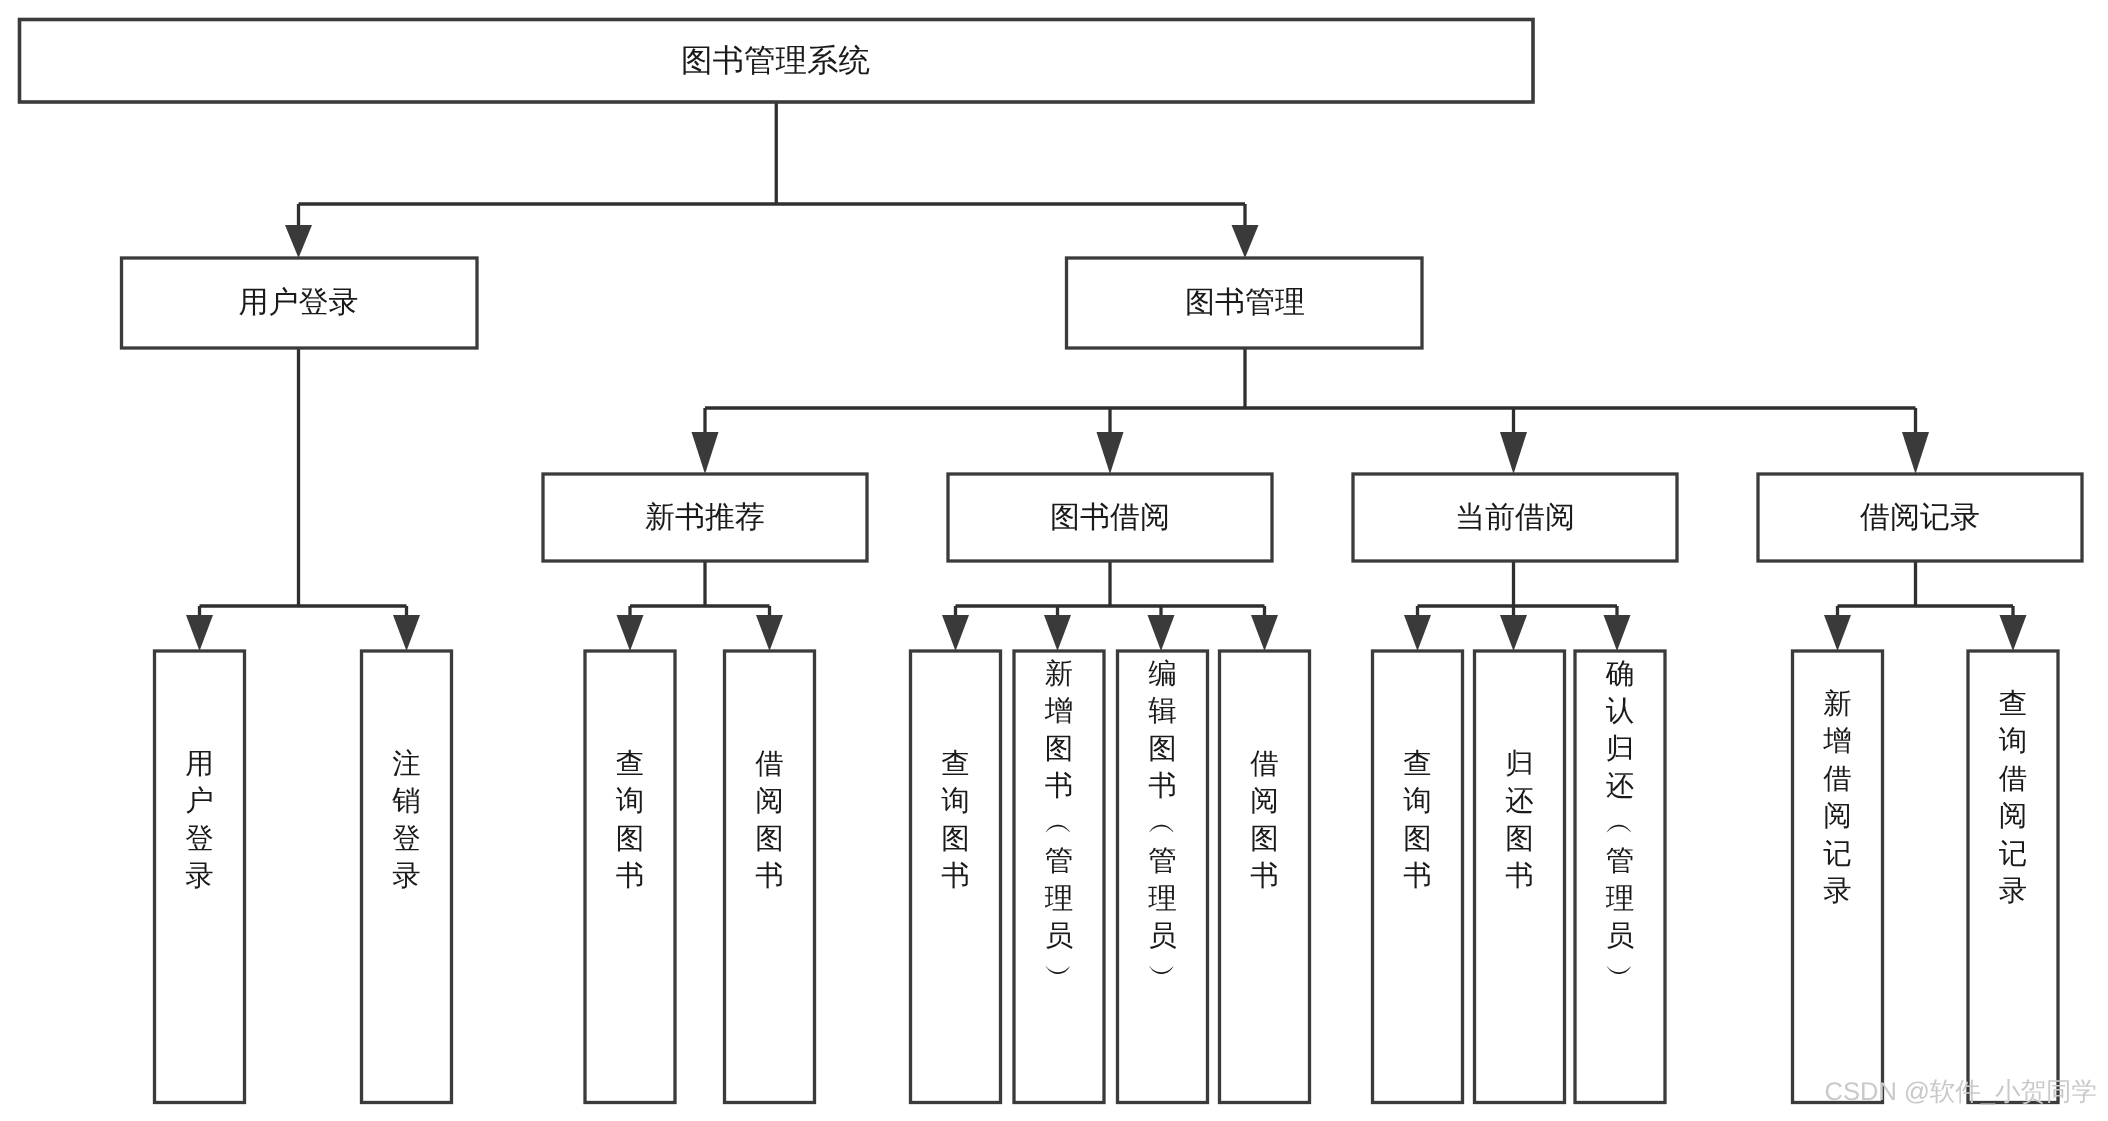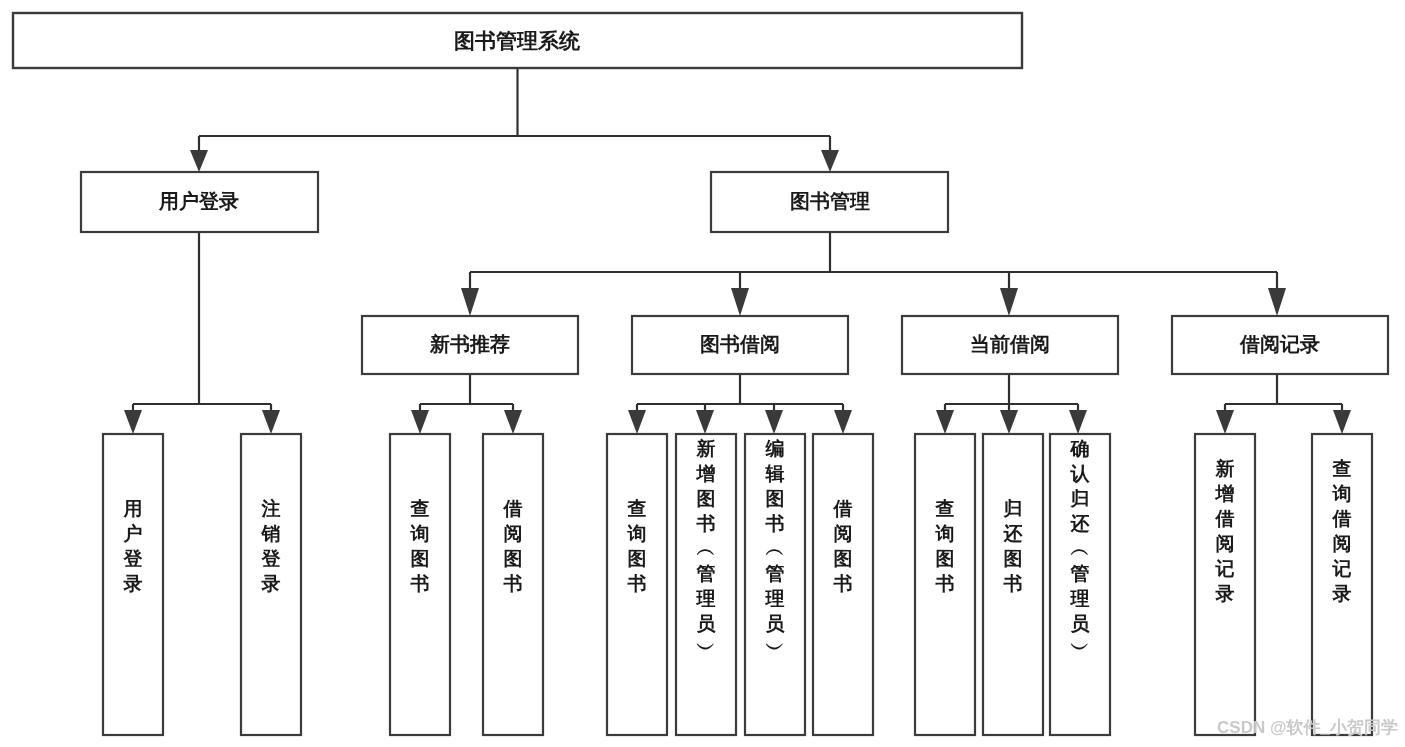--- a/index.html
+++ b/index.html
@@ -10,21 +10,20 @@
   }
   body {
     font-family: "Liberation Sans", "DejaVu Sans", sans-serif;
   }
   #diagram-root {
     position: relative;
     width: 1405px;
     height: 747px;
     background: #ffffff;
     overflow: hidden;
-    font-weight: bold;
   }
   svg.diagram-canvas {
     position: absolute;
     left: 0;
     top: 0;
     width: 1405px;
     height: 747px;
     display: block;
   }
   .node-rect {

